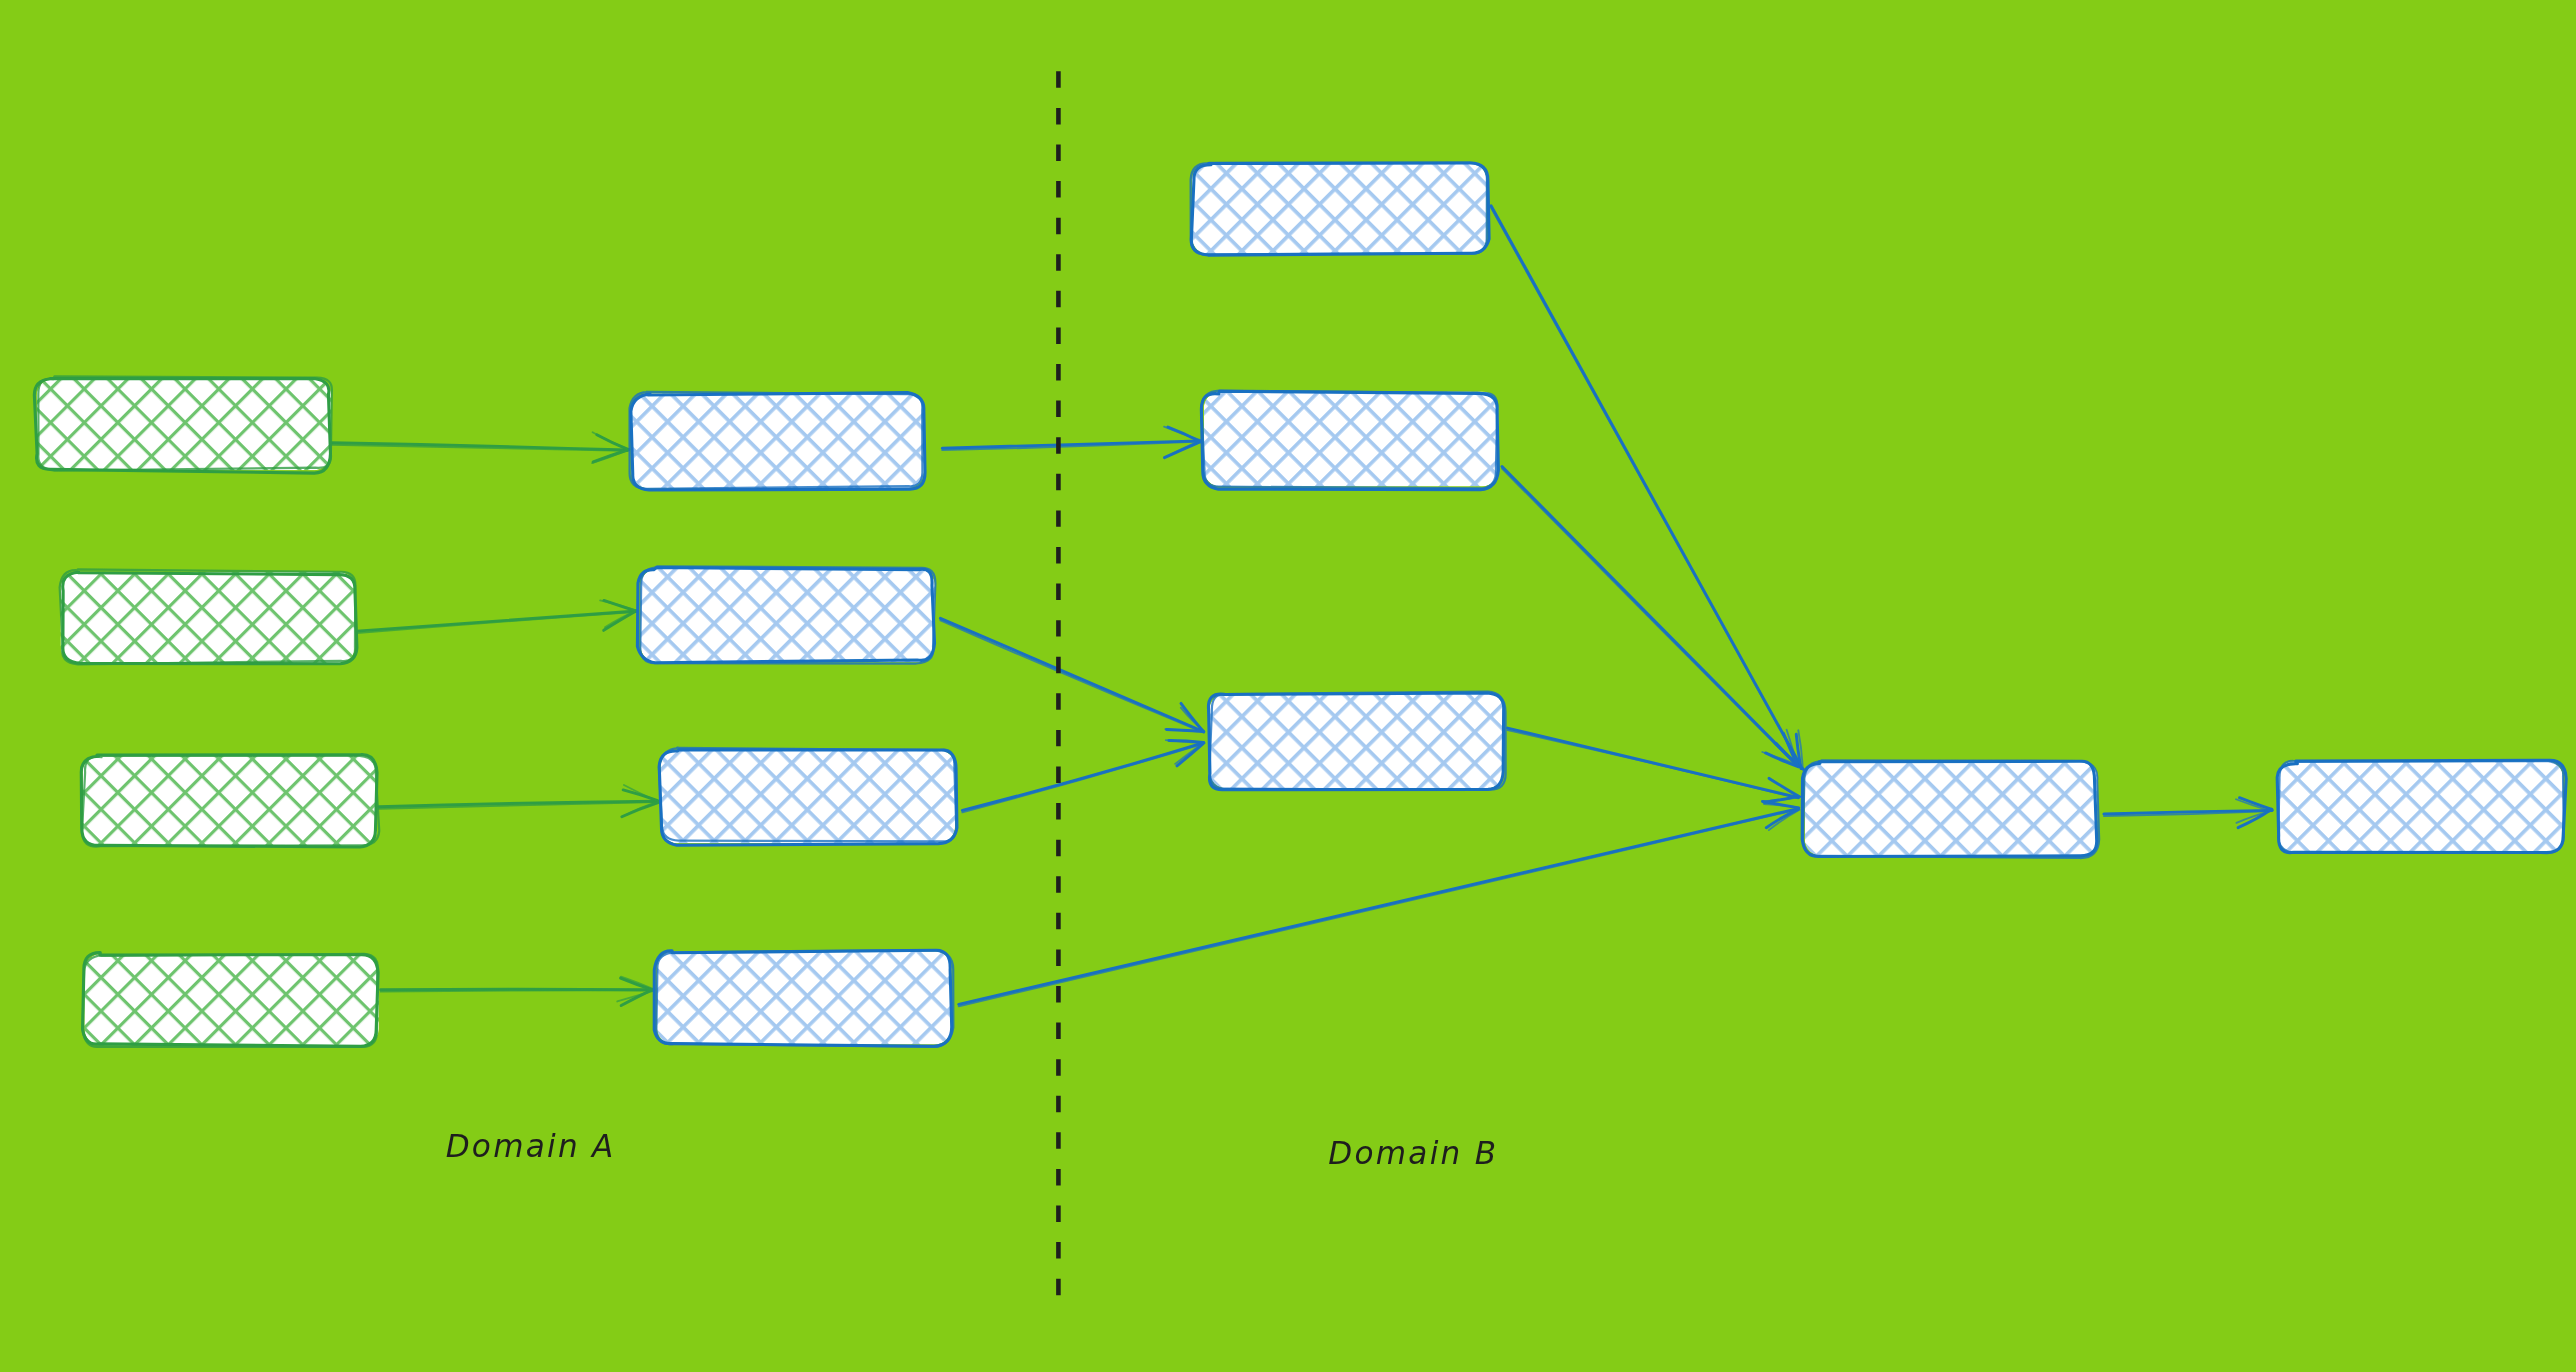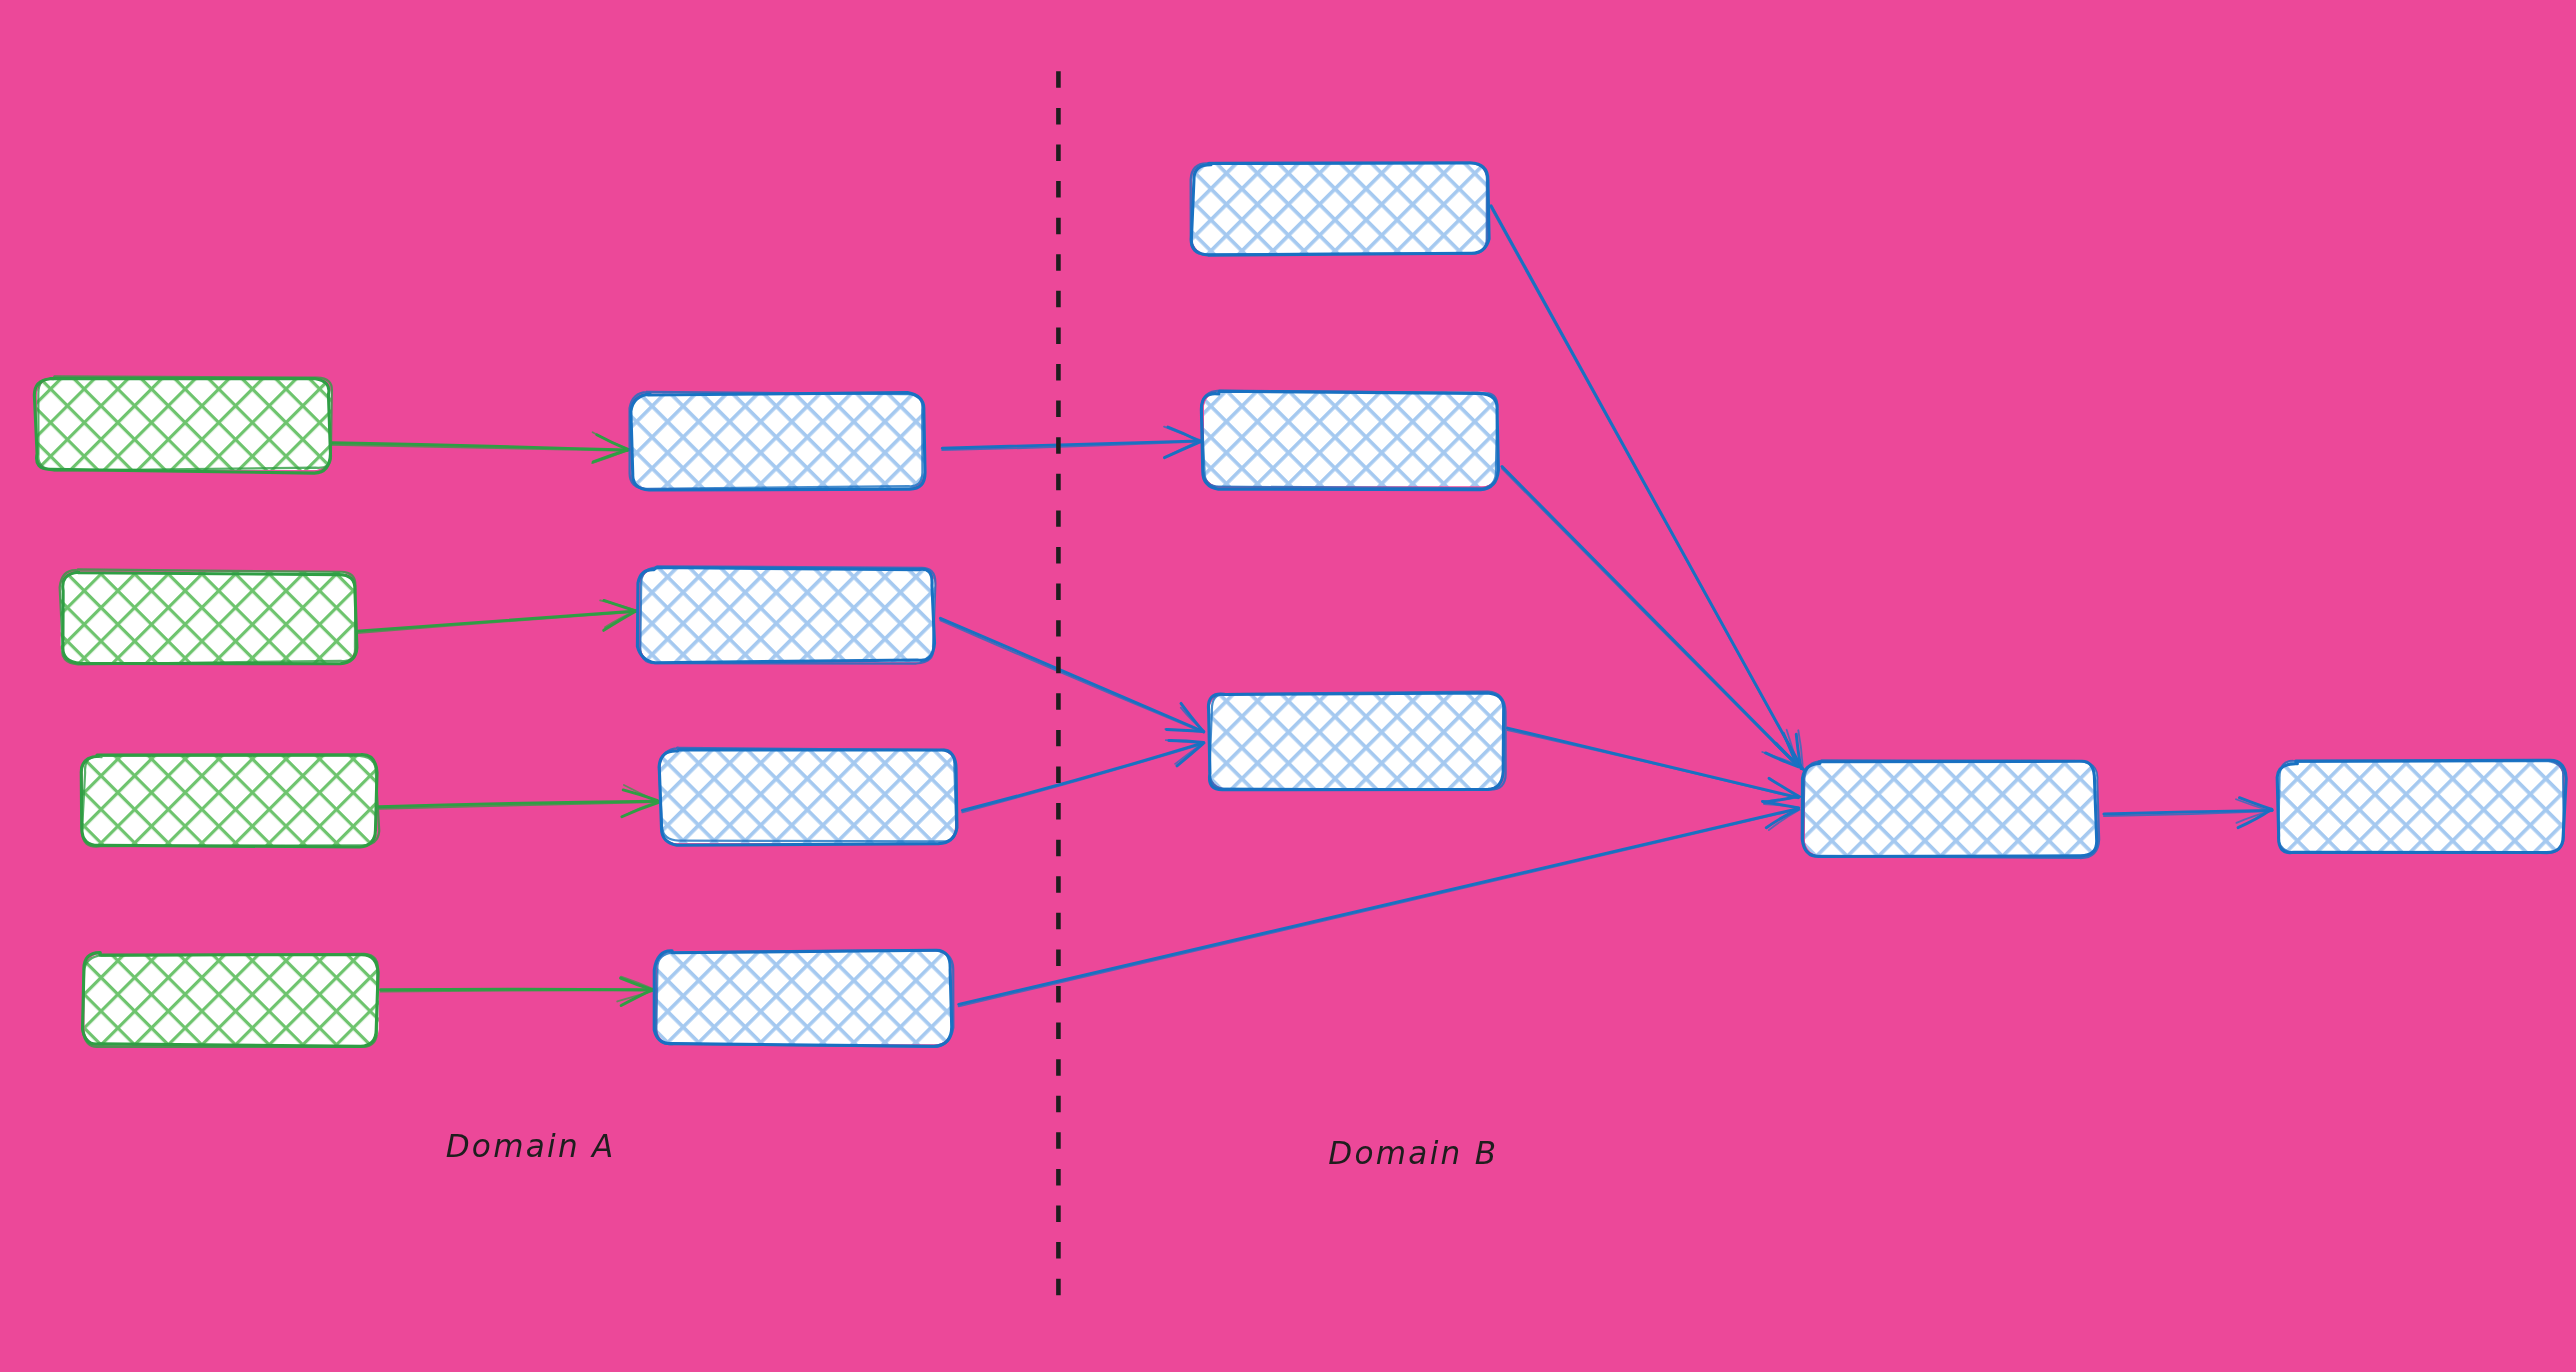--- a/index.html
+++ b/index.html
@@ -8,21 +8,21 @@
     padding: 0;
     background: #ffffff;
   }
   body {
     font-family: "DejaVu Sans", sans-serif;
   }
   #canvas-wrap {
     position: relative;
     width: 2576px;
     height: 1372px;
-    background: #ec4899;
+    background: #84cc16;
     overflow: hidden;
   }
   #diagram-svg {
     position: absolute;
     top: 0;
     left: 0;
     width: 2576px;
     height: 1372px;
     display: block;
   }

